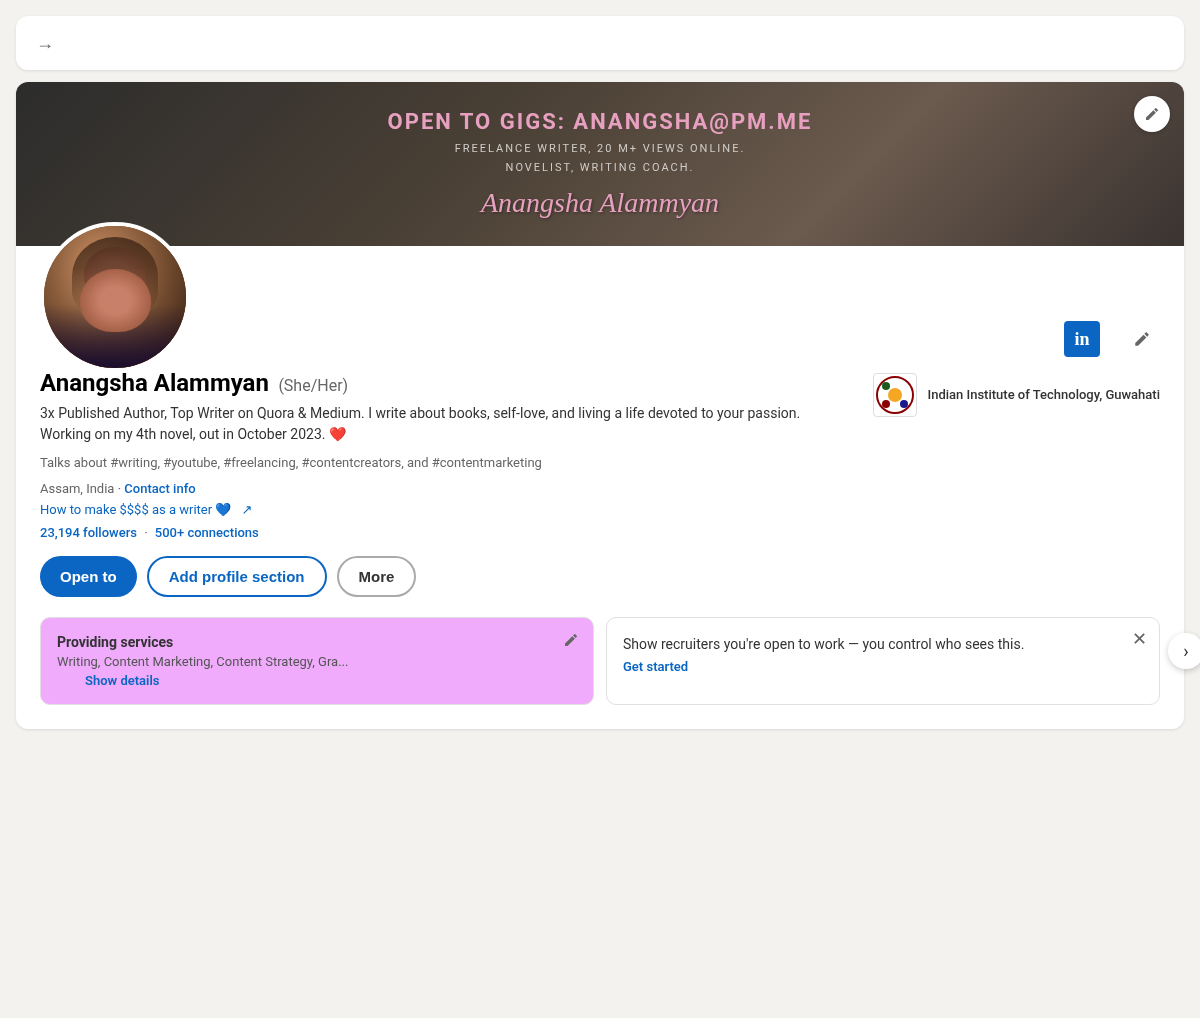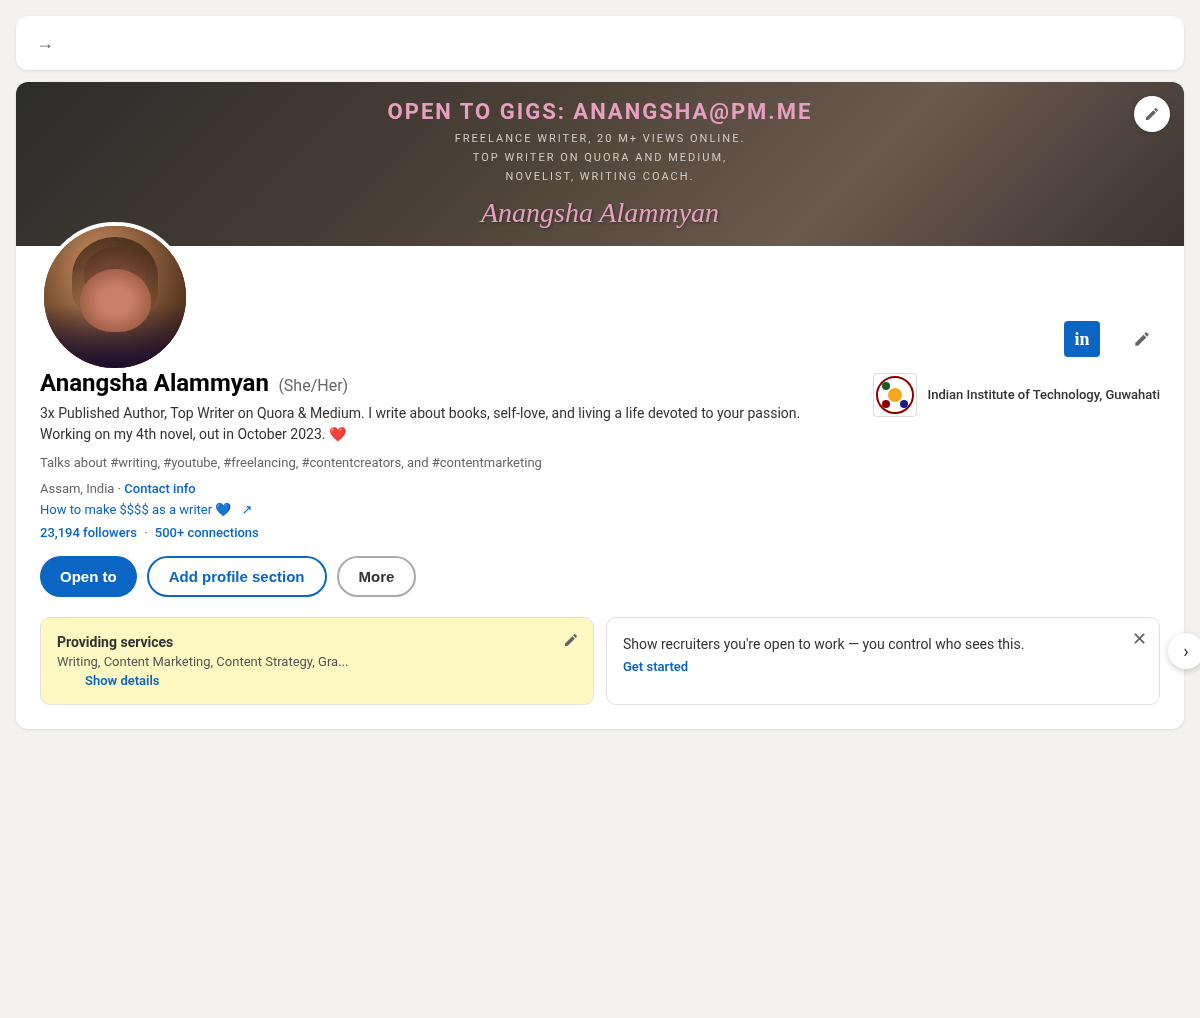--- a/index.html
+++ b/index.html
@@ -342,21 +342,21 @@
     }
 
     
     .bottom-cards {
       display: flex;
       gap: 12px;
       margin-top: 20px;
     }
     .services-card {
       flex: 1;
-      background: #fef9c3;
+      background: #f0abfc;
       border: 1px solid #e0e0e0;
       border-radius: 10px;
       padding: 16px;
       position: relative;
     }
     .services-title {
       font-size: 14px;
       font-weight: 700;
       color: #333;
     }
@@ -441,21 +441,20 @@
     <div class="analytics-arrow">→</div>
   </div>
 
   <div class="profile-card">
 
     <div class="cover-image">
       <div class="cover-overlay">
         <div class="cover-main-text">OPEN TO GIGS: ANANGSHA@PM.ME</div>
         <div class="cover-sub-text">
           <div>FREELANCE WRITER, 20 M+ VIEWS ONLINE.</div>
-          <div>TOP WRITER ON QUORA AND MEDIUM,</div>
           <div>NOVELIST, WRITING COACH.</div>
         </div>
         <div class="cover-signature">Anangsha Alammyan</div>
       </div>
       <div class="cover-edit-btn">
         <svg viewBox="0 0 24 24">
           <path d="M3 17.25V21h3.75L17.81 9.94l-3.75-3.75L3 17.25zM20.71 7.04c.39-.39.39-1.02 0-1.41l-2.34-2.34c-.39-.39-1.02-.39-1.41 0l-1.83 1.83 3.75 3.75 1.83-1.83z"></path>
         </svg>
       </div>
     </div>

